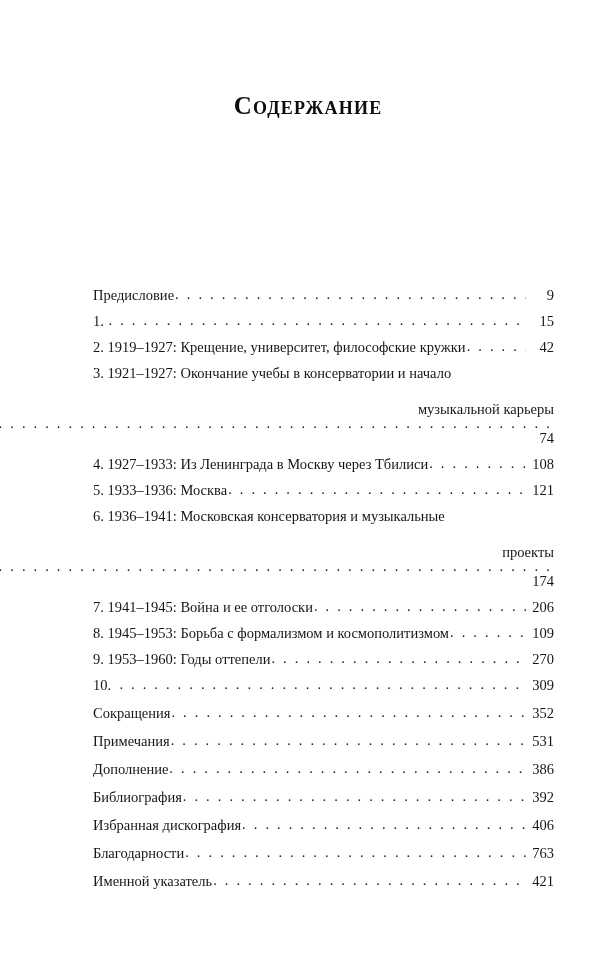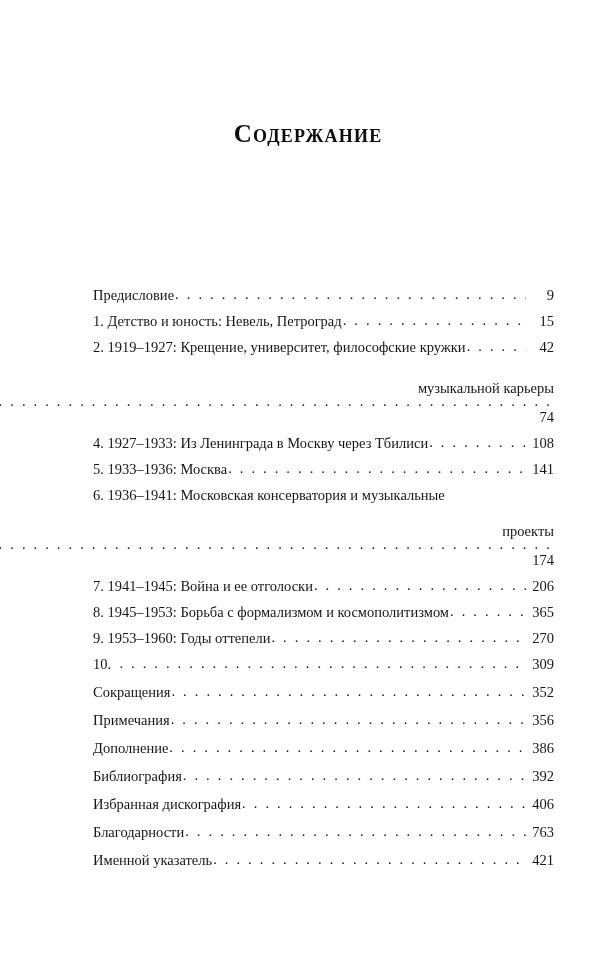--- a/index.html
+++ b/index.html
@@ -23,21 +23,21 @@
     position: relative;
   }
   .toc-title {
     text-align: center;
     font-family: "Liberation Serif", serif;
     font-size: 25px;
     letter-spacing: 1.2px;
     font-variant: small-caps;
     font-weight: 700;
     margin: 0;
-    padding-top: 120px;
+    padding-top: 92px;
     color: #0d0d0d;
   }
   .toc-list {
     margin: 0;
     padding: 0;
     list-style: none;
     position: absolute;
     left: 93px;
     right: 62px;
     top: 288px;
@@ -114,36 +114,36 @@
         <span class="num"></span>
         <span class="label">Предисловие</span>
         <span class="dots">. . . . . . . . . . . . . . . . . . . . . . . . . . . . . . . . . . . . . . . . . . . . . . . . . . . . . . . . . . . . . . . . . . . . . . . . . . . . . . . . . . . . . . . . . .</span>
         <span class="page-no">9</span>
       </div>
     </li>
 
     <li class="toc-entry">
       <div class="row">
         <span class="num">1. </span>
-        <span class="label">Детство и юность: Невель, Петроград</span>
         <span class="dots">. . . . . . . . . . . . . . . . . . . . . . . . . . . . . . . . . . . . . . . . . . . . . . . . . . . . . . . . . . . . . . . . . . . . . . . . . . . . . . . . . . . . . . . . . .</span>
         <span class="page-no">15</span>
       </div>
     </li>
 
     <li class="toc-entry">
       <div class="row">
         <span class="num">2. </span>
         <span class="label">1919–1927: Крещение, университет, философские кружки</span>
         <span class="dots">. . . . . . . . . . . . . . . . . . . . . . . . . . . . . . . . . . . . . . . . . . . . . . . . . . . . . . . . . . . . . . . . . . . . . . . . . . . . . . . . . . . . . . . . . .</span>
         <span class="page-no">42</span>
       </div>
     </li>
 
     <li class="toc-entry two-line">
+      <span class="first-line"><span class="num">3. </span><span>1921–1927: Окончание учебы в консерватории и начало</span></span>
       <div class="second-row">
         <span class="indent-cont">    </span>
         <span class="label">музыкальной карьеры</span>
         <span class="dots">. . . . . . . . . . . . . . . . . . . . . . . . . . . . . . . . . . . . . . . . . . . . . . . . . . . . . . . . . . . . . . . . . . . . . . . . . . . . . . . . . . . . . . . . . .</span>
         <span class="page-no">74</span>
       </div>
     </li>
 
     <li class="toc-entry">
       <div class="row">
@@ -152,21 +152,21 @@
         <span class="dots">. . . . . . . . . . . . . . . . . . . . . . . . . . . . . . . . . . . . . . . . . . . . . . . . . . . . . . . . . . . . . . . . . . . . . . . . . . . . . . . . . . . . . . . . . .</span>
         <span class="page-no">108</span>
       </div>
     </li>
 
     <li class="toc-entry">
       <div class="row">
         <span class="num">5. </span>
         <span class="label">1933–1936: Москва</span>
         <span class="dots">. . . . . . . . . . . . . . . . . . . . . . . . . . . . . . . . . . . . . . . . . . . . . . . . . . . . . . . . . . . . . . . . . . . . . . . . . . . . . . . . . . . . . . . . . .</span>
-        <span class="page-no">141</span>
+        <span class="page-no">121</span>
       </div>
     </li>
 
     <li class="toc-entry two-line">
       <span class="first-line"><span class="num">6. </span><span>1936–1941: Московская консерватория и музыкальные</span></span>
       <div class="second-row">
         <span class="indent-cont">    </span>
         <span class="label">проекты</span>
         <span class="dots">. . . . . . . . . . . . . . . . . . . . . . . . . . . . . . . . . . . . . . . . . . . . . . . . . . . . . . . . . . . . . . . . . . . . . . . . . . . . . . . . . . . . . . . . . .</span>
         <span class="page-no">174</span>
@@ -180,21 +180,21 @@
         <span class="dots">. . . . . . . . . . . . . . . . . . . . . . . . . . . . . . . . . . . . . . . . . . . . . . . . . . . . . . . . . . . . . . . . . . . . . . . . . . . . . . . . . . . . . . . . . .</span>
         <span class="page-no">206</span>
       </div>
     </li>
 
     <li class="toc-entry">
       <div class="row">
         <span class="num">8. </span>
         <span class="label">1945–1953: Борьба с формализмом и космополитизмом</span>
         <span class="dots">. . . . . . . . . . . . . . . . . . . . . . . . . . . . . . . . . . . . . . . . . . . . . . . . . . . . . . . . . . . . . . . . . . . . . . . . . . . . . . . . . . . . . . . . . .</span>
-        <span class="page-no">365</span>
+        <span class="page-no">109</span>
       </div>
     </li>
 
     <li class="toc-entry">
       <div class="row">
         <span class="num">9. </span>
         <span class="label">1953–1960: Годы оттепели</span>
         <span class="dots">. . . . . . . . . . . . . . . . . . . . . . . . . . . . . . . . . . . . . . . . . . . . . . . . . . . . . . . . . . . . . . . . . . . . . . . . . . . . . . . . . . . . . . . . . .</span>
         <span class="page-no">270</span>
       </div>
@@ -213,21 +213,21 @@
         <span class="label">Сокращения</span>
         <span class="dots">. . . . . . . . . . . . . . . . . . . . . . . . . . . . . . . . . . . . . . . . . . . . . . . . . . . . . . . . . . . . . . . . . . . . . . . . . . . . . . . . . . . . . . . . . .</span>
         <span class="page-no">352</span>
       </div>
     </li>
 
     <li class="toc-entry group-gap">
       <div class="row">
         <span class="label">Примечания</span>
         <span class="dots">. . . . . . . . . . . . . . . . . . . . . . . . . . . . . . . . . . . . . . . . . . . . . . . . . . . . . . . . . . . . . . . . . . . . . . . . . . . . . . . . . . . . . . . . . .</span>
-        <span class="page-no">356</span>
+        <span class="page-no">531</span>
       </div>
     </li>
 
     <li class="toc-entry group-gap">
       <div class="row">
         <span class="label">Дополнение</span>
         <span class="dots">. . . . . . . . . . . . . . . . . . . . . . . . . . . . . . . . . . . . . . . . . . . . . . . . . . . . . . . . . . . . . . . . . . . . . . . . . . . . . . . . . . . . . . . . . .</span>
         <span class="page-no">386</span>
       </div>
     </li>

